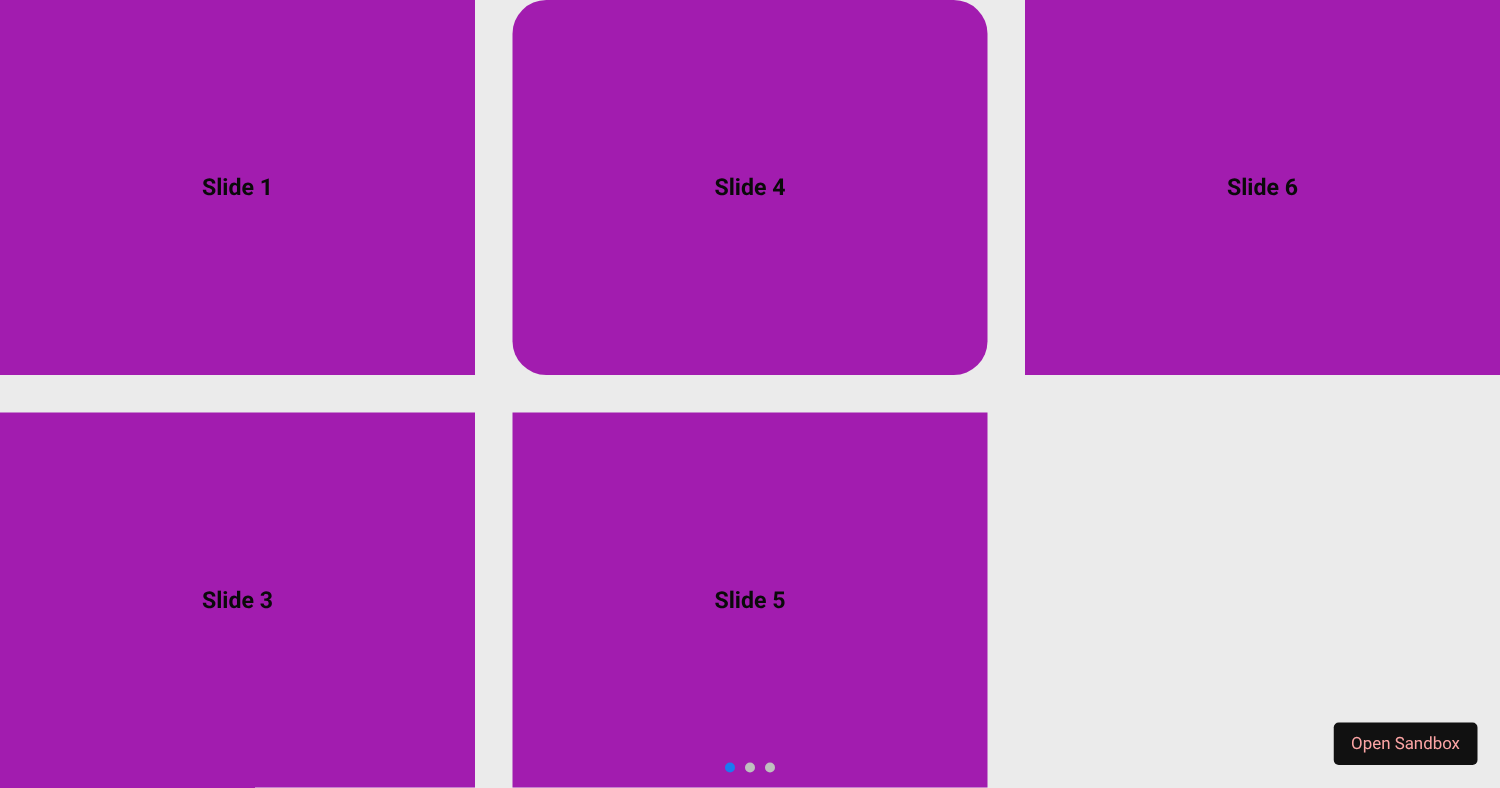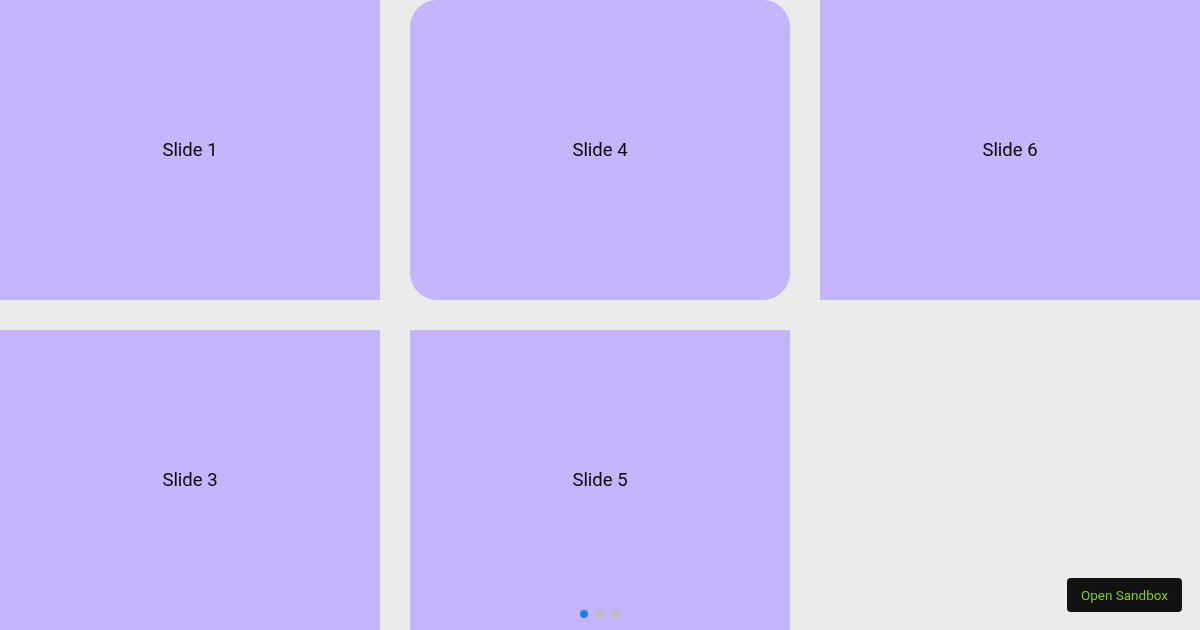--- a/index.html
+++ b/index.html
@@ -24,26 +24,27 @@
       display: grid;
       grid-template-columns: 380px 380px 380px;
       grid-template-rows: 300px 300px;
       column-gap: 30px;
       row-gap: 30px;
       position: absolute;
       left: 0;
       top: 0;
     }
     .slide {
-      background: #c4b5fd;
+      background: #a21caf;
       display: flex;
       align-items: center;
       justify-content: center;
       font-size: 18.5px;
       color: #0a0a0a;
+      font-weight: bold;
     }
     
     .slide:nth-child(1) { grid-column: 1; grid-row: 1; }
     .slide:nth-child(2) { grid-column: 1; grid-row: 2; }
     .slide:nth-child(3) { grid-column: 2; grid-row: 1; border-radius: 27px; }
     .slide:nth-child(4) { grid-column: 2; grid-row: 2; }
     .slide:nth-child(5) { grid-column: 3; grid-row: 1; }
     .slide:nth-child(6) { grid-column: 3; grid-row: 2; }
 
     .pagination {
@@ -63,21 +64,21 @@
       cursor: pointer;
     }
     .bullet.active {
       background: #1b7af0;
     }
     .open-sandbox {
       position: absolute;
       right: 18px;
       bottom: 18px;
       background: #111111;
-      color: #84cc16;
+      color: #fca5a5;
       border: none;
       padding: 9px 14px;
       font-size: 13.5px;
       border-radius: 4px;
       cursor: pointer;
       font-family: inherit;
     }
   </style>
 </head>
 <body>

